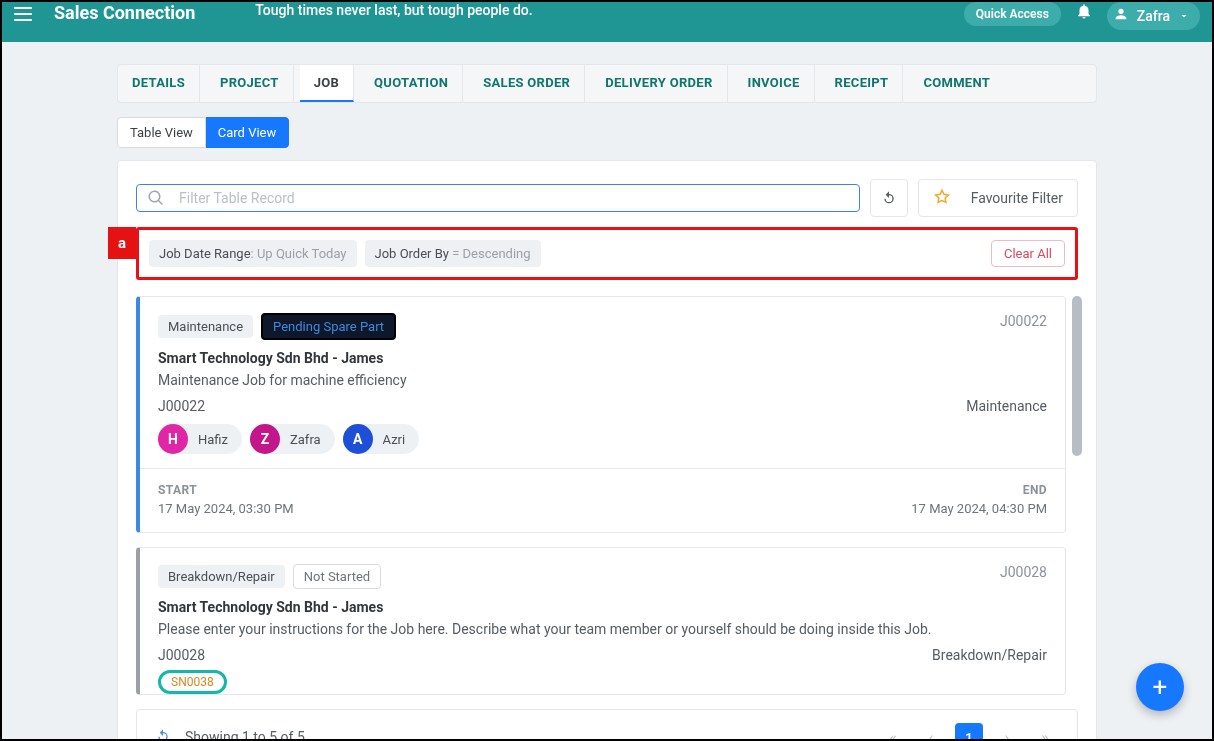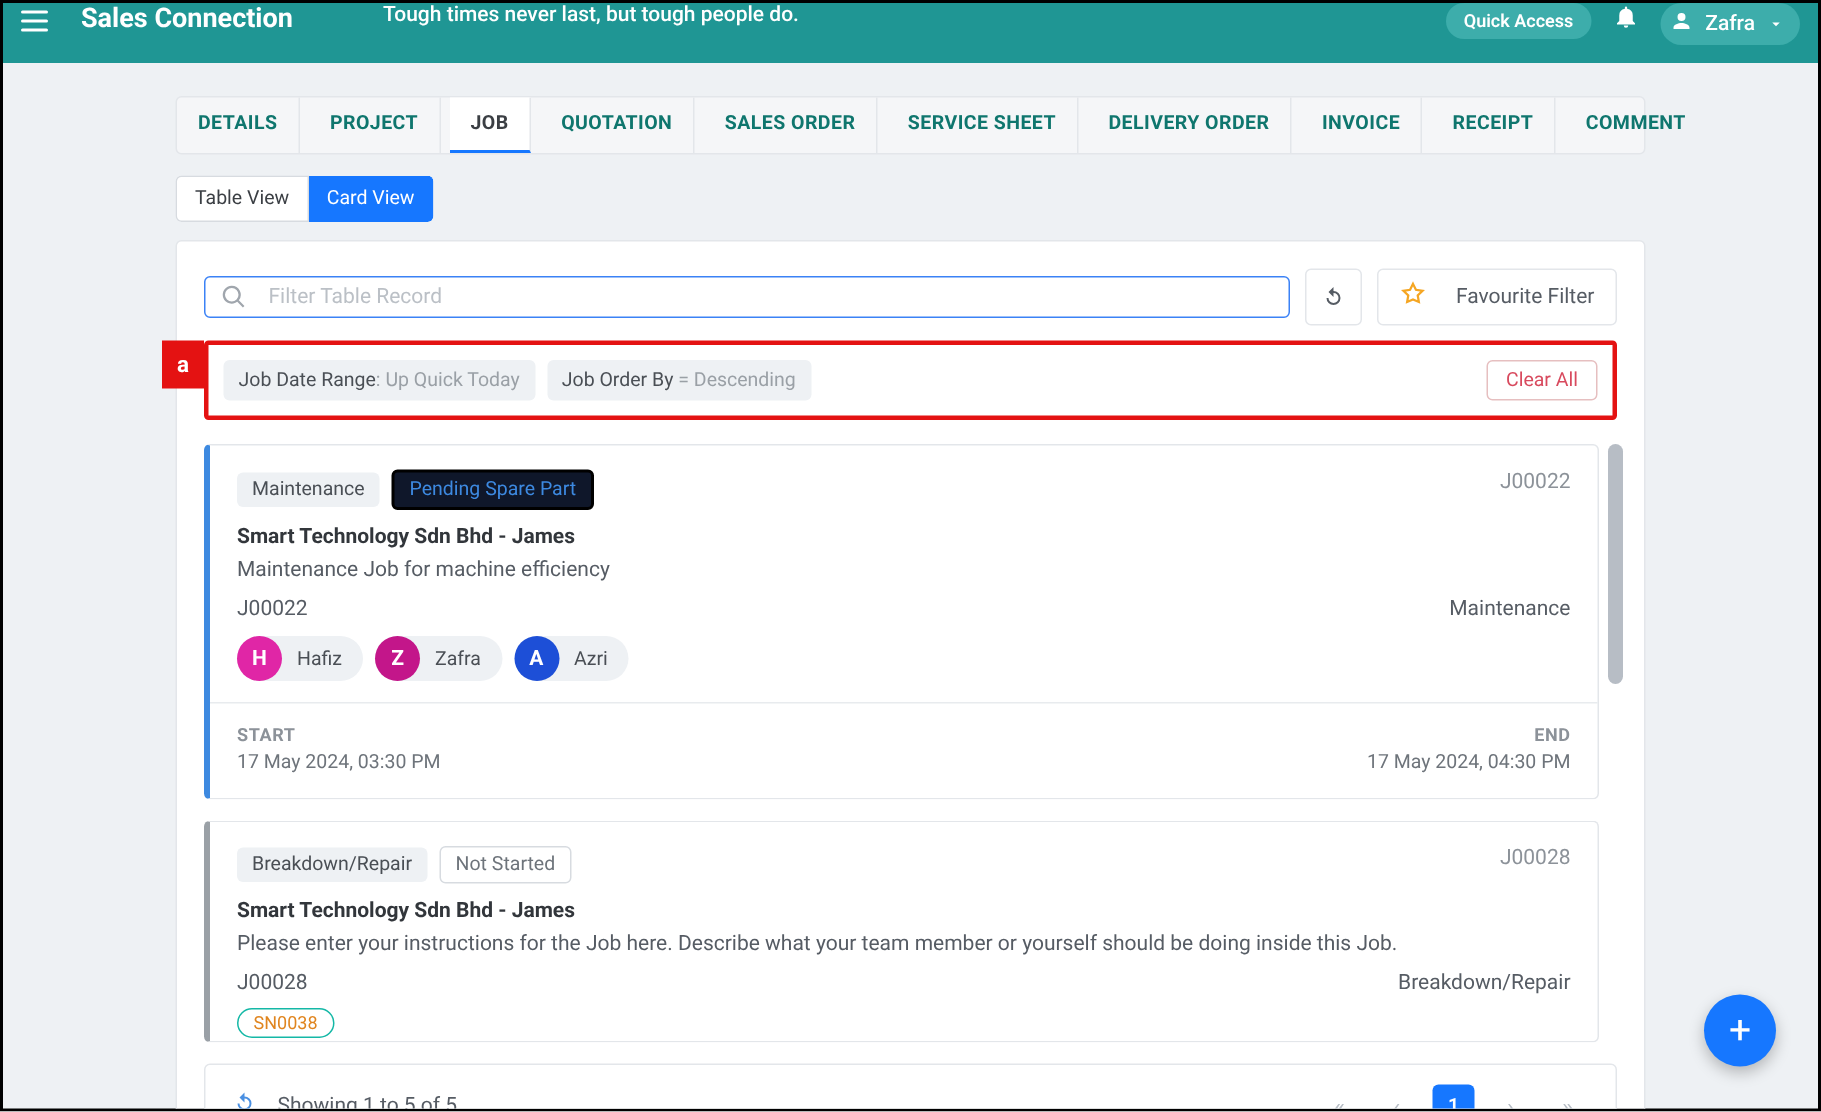--- a/index.html
+++ b/index.html
@@ -55,21 +55,21 @@
   .cards-area { margin-top:16px; padding-right:12px; position:relative; }
   .scrollbar-sim { position:absolute; right:-4px; top:0; width:10px; height:160px; background:#b7bdc5; border-radius:5px; }
   .card { background:#fff; border:1px solid #e3e6ea; border-radius:4px; padding:16px 18px; margin-bottom:14px; position:relative; }
   .card.accent-blue { border-left:4px solid #3d89e0; }
   .card.accent-grey { border-left:4px solid #9aa0a6; }
   .badges { display:flex; gap:8px; align-items:center; }
   .badge { font-size:13px; padding:4px 10px; border-radius:4px; }
   .badge.grey { background:#eef1f4; color:#4a4f55; }
   .badge.blue-outline { border:2px solid #000000; color:#3d89e0; background:#0f172a; }
   .badge.plain-outline { border:1px solid #d7dbe0; color:#6e747b; background:#fff; }
-  .badge.orange-pill { border:1px solid #14b8a6; color:#e0851f; background:#fff; border-radius:14px; font-size:12px; padding:2px 10px;}
+  .badge.orange-pill { border:3px solid #14b8a6; color:#e0851f; background:#fff; border-radius:14px; font-size:12px; padding:2px 10px;}
   .job-id-top { position:absolute; top:16px; right:18px; color:#8c9299; font-size:14px; }
   .card h3 { margin-top:10px; font-size:14px; font-weight:700; color:#32363b; }
   .card .desc { margin-top:6px; font-size:14px; color:#565c64; }
   .card .row2 { margin-top:10px; display:flex; justify-content:space-between; font-size:14px; color:#565c64; }
   .assignees { margin-top:10px; display:flex; gap:8px; }
   .assignee { display:inline-flex; align-items:center; background:#eef1f4; border-radius:18px; padding-right:14px; }
   .av { width:30px; height:30px; border-radius:50%; color:#fff; font-weight:700; font-size:14px; display:inline-flex; align-items:center; justify-content:center; margin-right:10px;}
   .av.pink { background:#e026a6; }
   .av.magenta { background:#c3168a; }
   .av.blue { background:#1d4fd7; }
@@ -120,21 +120,20 @@
   </div>
 
   <div class="page">
     
     <div class="tabs" id="tabs">
         <div class="tab">DETAILS</div>
         <div class="tab">PROJECT</div>
         <div class="tab active">JOB</div>
         <div class="tab">QUOTATION</div>
         <div class="tab">SALES ORDER</div>
-        <div class="tab">SERVICE SHEET</div>
         <div class="tab">DELIVERY ORDER</div>
         <div class="tab">INVOICE</div>
         <div class="tab">RECEIPT</div>
         <div class="tab">COMMENT</div>
       </div>
 
     
     <div class="view-toggle">
       <button class="vt-btn">Table View</button>
       <button class="vt-btn active">Card View</button>

